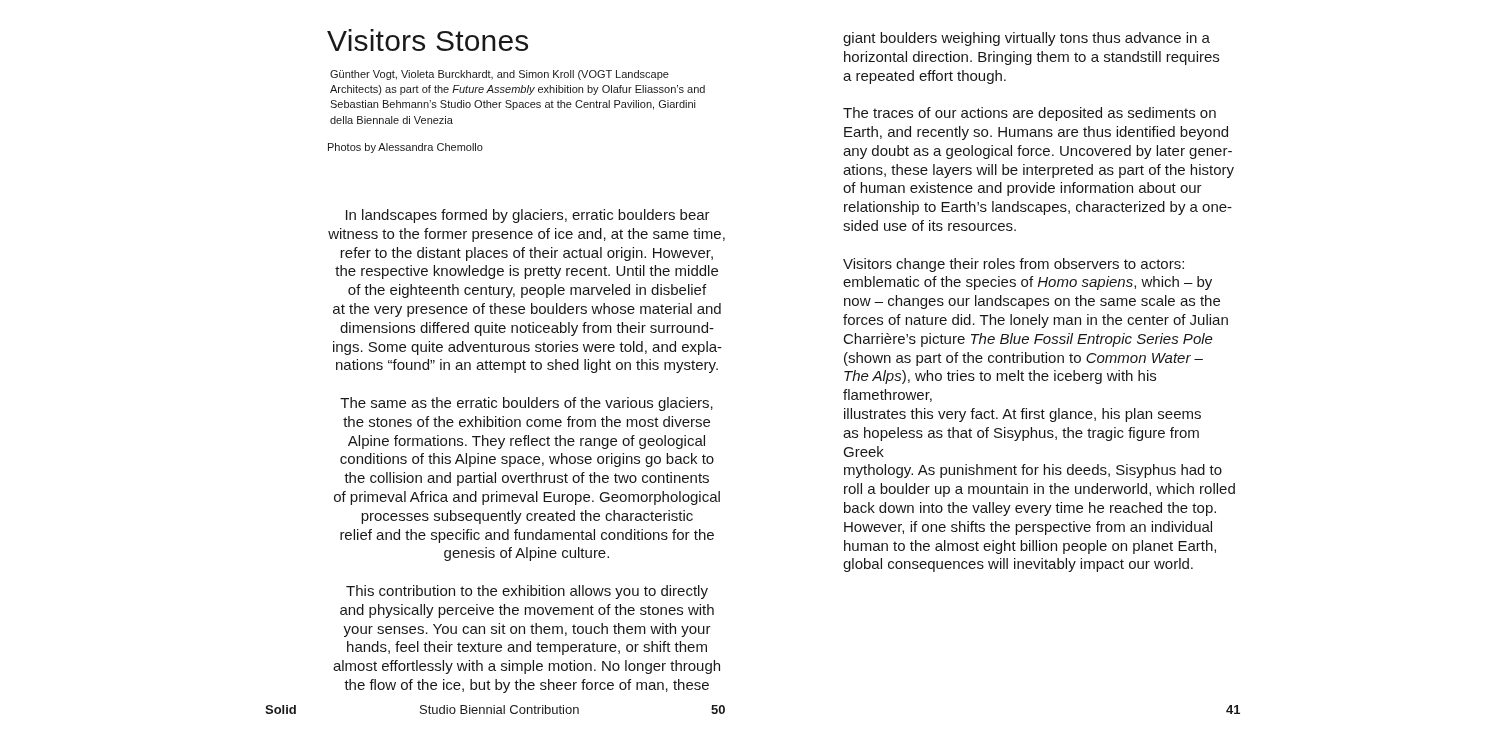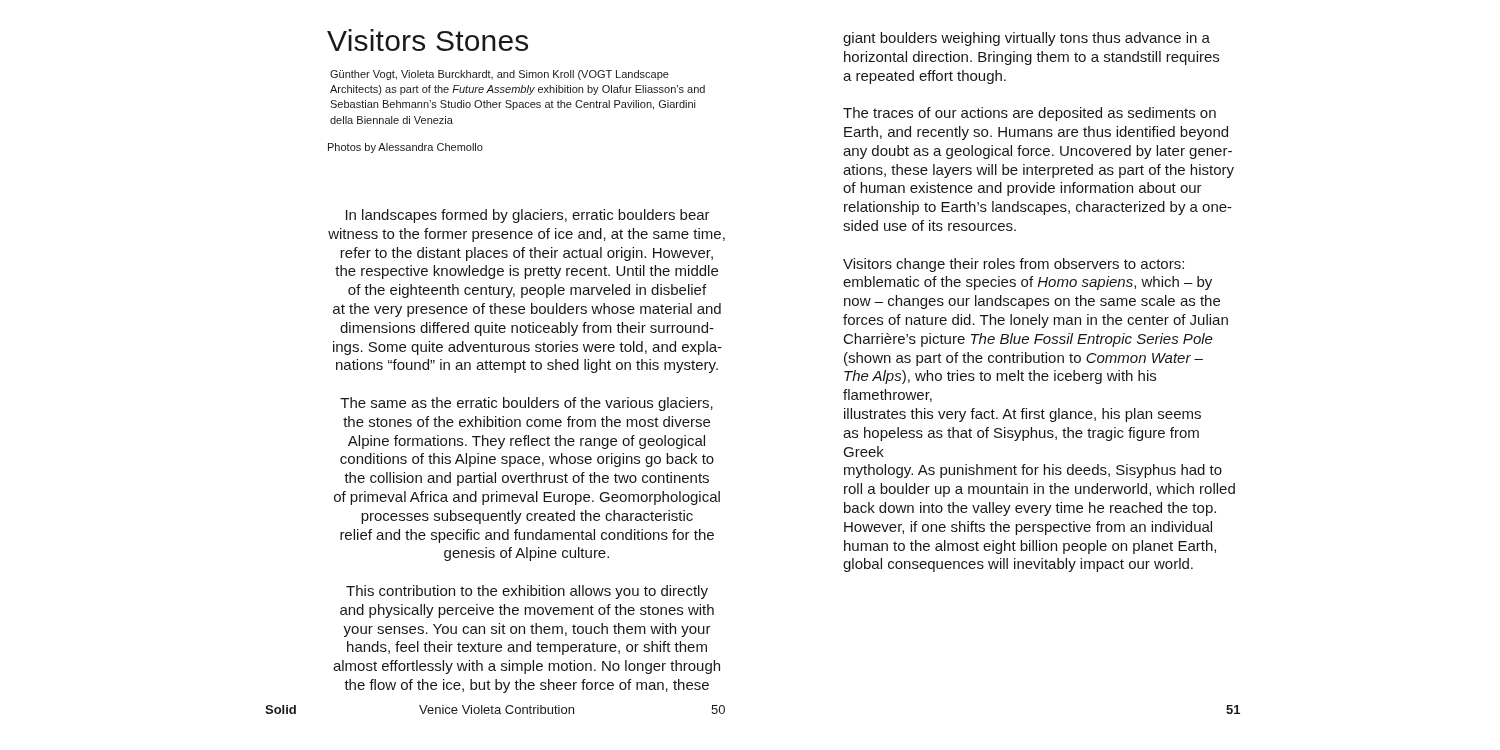--- a/index.html
+++ b/index.html
@@ -18,21 +18,21 @@
   }
   .credits p { margin:3px; }
   .photos { position:absolute; left:327px; top:140px; font-size:11px; line-height:15px; margin:0; }
   .col { position:absolute; font-size:15px; line-height:18.8px; }
   .col p { margin:0 0 18.8px 0; white-space:pre-line; }
   .col-left { left:327px; top:206px; width:400px;text-align:center; }
   .col-right { left:843px; top:29px; width:400px; }
   .footer { position:absolute; top:705px; font-size:13px; line-height:10px; }
   .f-section { left:265px; font-weight:bold; }
   .f-chapter { left:419px; }
-  .f-left-num { left:711px; font-weight:normal; }
+  .f-left-num { left:711px; font-weight:bold; }
   .f-right-num { left:1226px; font-weight:bold; }
 </style>
 </head>
 <body>
 
 <div class="page" style="left:0;width:750px;">
   <h1 class="title">Visitors Stones</h1>
   <div class="credits">
     <p><span>Günther Vogt, Violeta Burckhardt, and Simon Kroll (VOGT Landscape Architects) as part of the </span><em>Future Assembly</em><span> exhibition by Olafur Eliasson’s and Sebastian Behmann’s Studio Other Spaces at the Central Pavilion, Giardini della Biennale di Venezia</span></p>
   </div>
@@ -57,21 +57,21 @@
 relief and the specific and fundamental conditions for the
 genesis of Alpine culture.</p>
     <p>This contribution to the exhibition allows you to directly
 and physically perceive the movement of the stones with
 your senses. You can sit on them, touch them with your
 hands, feel their texture and temperature, or shift them
 almost effortlessly with a simple motion. No longer through
 the flow of the ice, but by the sheer force of man, these</p>
   </div>
   <div class="footer f-section">Solid</div>
-  <div class="footer f-chapter">Venice Violeta Contribution</div>
+  <div class="footer f-chapter">Studio Biennial Contribution</div>
   <div class="footer f-left-num">50</div>
 </div>
 
 <div class="page" style="left:0;width:1500px;">
   <div class="col col-right">
     <p>giant boulders weighing virtually tons thus advance in a
 horizontal direction. Bringing them to a standstill requires
 a repeated effort though.</p>
     <p>The traces of our actions are deposited as sediments on
 Earth, and recently so. Humans are thus identified beyond
@@ -89,14 +89,14 @@
 The Alps</em><span>), who tries to melt the iceberg with his flamethrower,
 illustrates this very fact. At first glance, his plan seems
 as hopeless as that of Sisyphus, the tragic figure from Greek
 mythology. As punishment for his deeds, Sisyphus had to
 roll a boulder up a mountain in the underworld, which rolled
 back down into the valley every time he reached the top.
 However, if one shifts the perspective from an individual
 human to the almost eight billion people on planet Earth,
 global consequences will inevitably impact our world.</span></p>
   </div>
-  <div class="footer f-right-num">51</div>
+  <div class="footer f-right-num">41</div>
 </div>
 
 </body></html>

